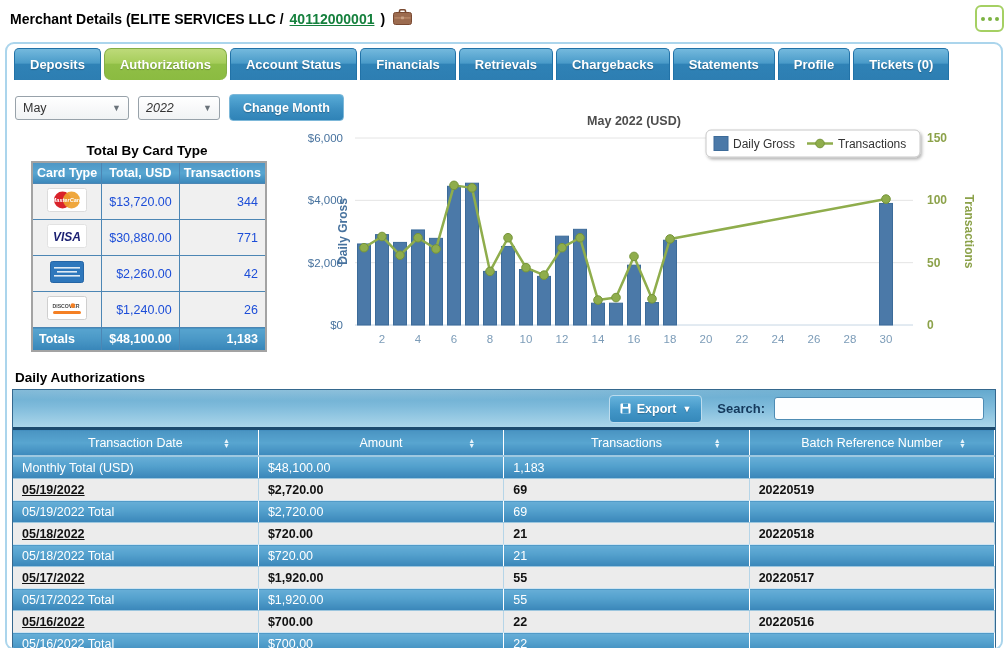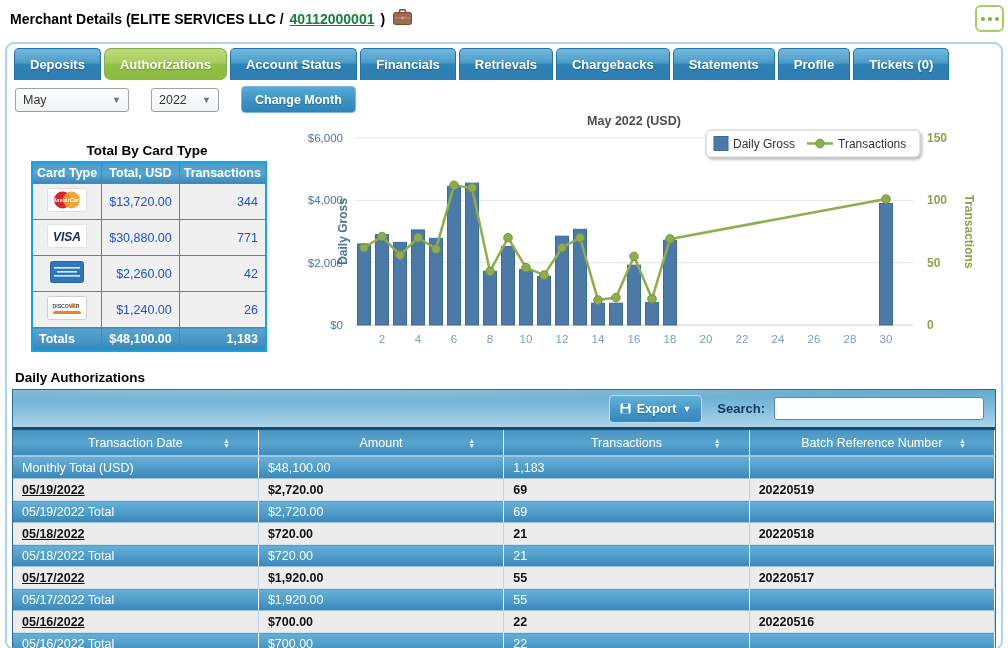--- a/index.html
+++ b/index.html
@@ -30,37 +30,37 @@
     background:linear-gradient(180deg,#74b9dd 0%,#4a9bc9 45%,#2f82b6 50%,#2d7eb2 100%);
     border:1px solid #2172a7;border-bottom:none;border-radius:5px 5px 0 0;cursor:pointer;
     text-shadow:0 1px 1px rgba(0,0,0,0.25);white-space:nowrap;
   }
   .tab.active{
     background:linear-gradient(180deg,#bdda79 0%,#a6cd5b 45%,#90bf46 50%,#8bbb41 100%);
     border-color:#83ad46;
     border-radius:7px;
   }
   
-  .controls{position:absolute;top:42px;left:8px;display:flex;gap:22px;align-items:center;}
+  .controls{position:absolute;top:50px;left:8px;display:flex;gap:9px;align-items:center;}
   .select{
     box-sizing:border-box;height:24px;background:linear-gradient(#ffffff,#f1f3f4);
     border:1px solid #98a2aa;border-radius:3px;font-size:12.5px;color:#333;
     padding:0 7px;display:flex;align-items:center;justify-content:space-between;cursor:pointer;
   }
   .select .arrow{color:#6a737a;font-size:9px;margin-left:8px;}
-  .sel-month{width:114px;} .sel-year{width:68px;}
+  .sel-month{width:114px;} .sel-year{width:82px;font-style:italic;}
   .btn-blue{
     height:25px;padding:0 13px;border:1px solid #7db8d9;border-radius:4px;cursor:pointer;
     background:linear-gradient(180deg,#58abd7 0%,#3d90c2 55%,#2f83b7 100%);
     color:#fff;font-weight:bold;font-size:12.5px;display:flex;align-items:center;
     text-shadow:0 1px 1px rgba(0,0,0,0.25);
   }
   
   .card-title{position:absolute;top:99px;left:24px;width:232px;text-align:center;font-size:13.5px;font-weight:bold;color:#000;}
-  .card-table{position:absolute;top:117px;left:24px;width:232px;border-collapse:collapse;font-size:12.5px;border:2px solid #0ea5e9;}
+  .card-table{position:absolute;top:117px;left:24px;width:232px;border-collapse:collapse;font-size:12.5px;border:2px solid #a3a3a3;}
   .card-table th{
     background:linear-gradient(180deg,#4e97c5 0%,#58a6d1 50%,#3c88bb 100%);
     color:#fff;font-weight:bold;padding:3px 4px;border:1px solid #4c86b4;font-size:12.5px;white-space:nowrap;
   }
   .card-table td{border:1px solid #4c86b4;background:#f0f0f0;padding:2px 7px;text-align:right;color:#1d4ed8;height:31px;}
   .card-table td.brand{text-align:center;padding:2px;}
   .card-table tr.totals td{
     background:linear-gradient(180deg,#58a4cf 0%,#4b99c7 45%,#3785b8 100%);
     color:#fff;font-weight:bold;height:18px;
   }

